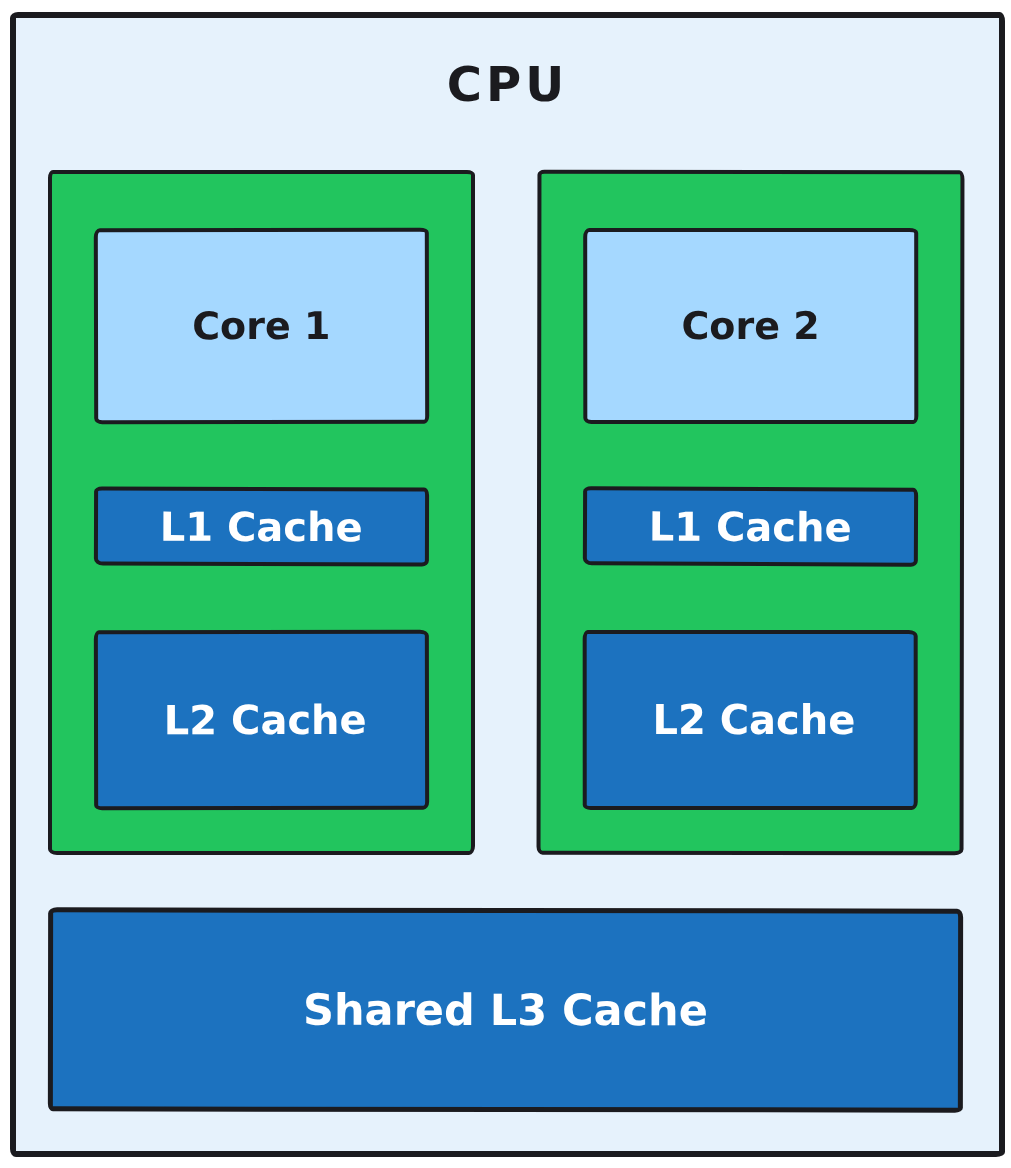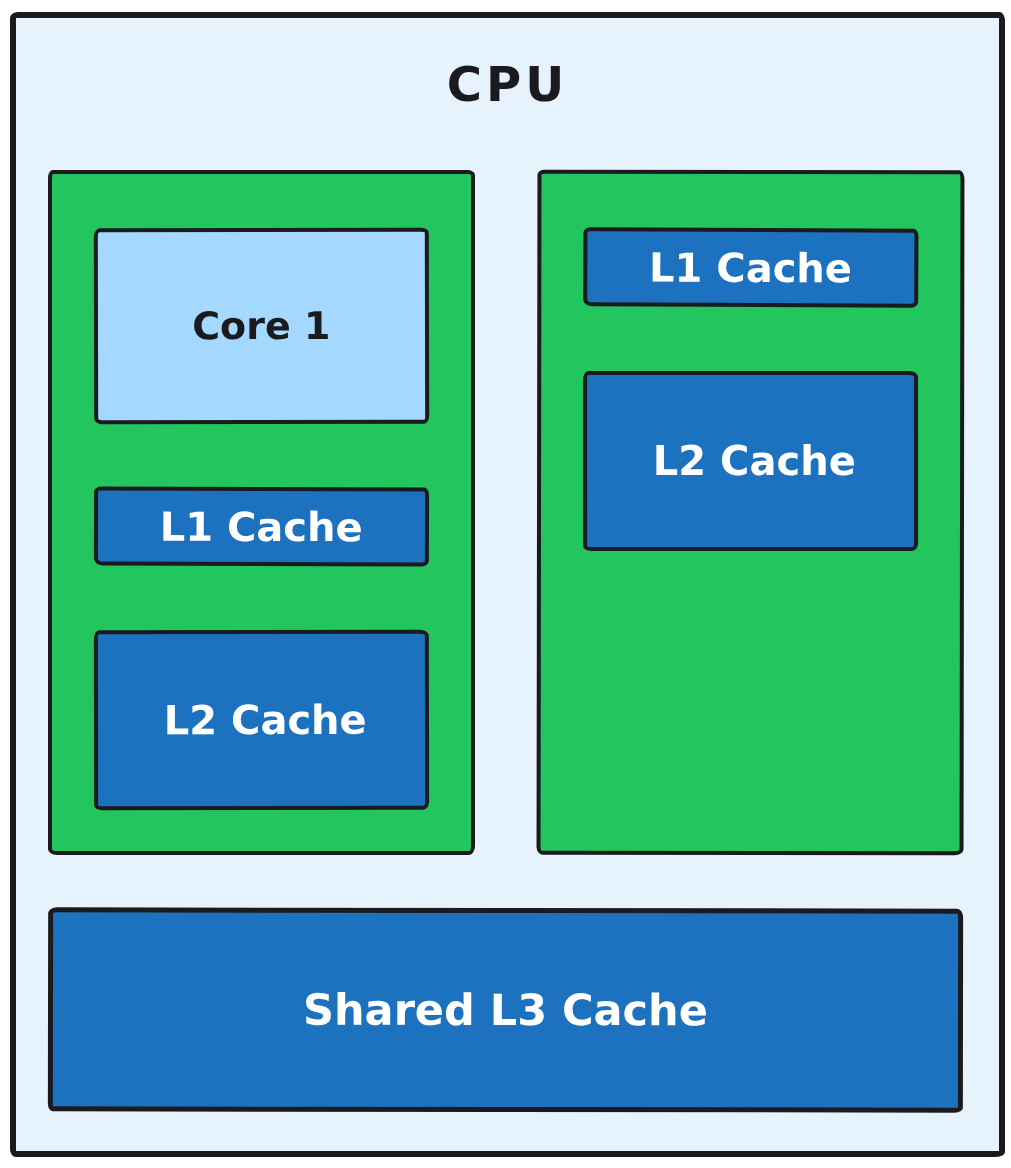--- a/index.html
+++ b/index.html
@@ -129,20 +129,21 @@
 
     <div class="cores-row">
 
       <div class="core-container">
         <div class="box core-box">Core 1</div>
         <div class="box l1-box">L1 Cache</div>
         <div class="box l2-box">L2 Cache</div>
       </div>
 
       <div class="core-container right">
+        <div class="box core-box">Core 2</div>
         <div class="box l1-box">L1 Cache</div>
         <div class="box l2-box">L2 Cache</div>
       </div>
 
     </div>
 
     <div class="l3-box">Shared L3 Cache</div>
 
   </div>
 </div>

